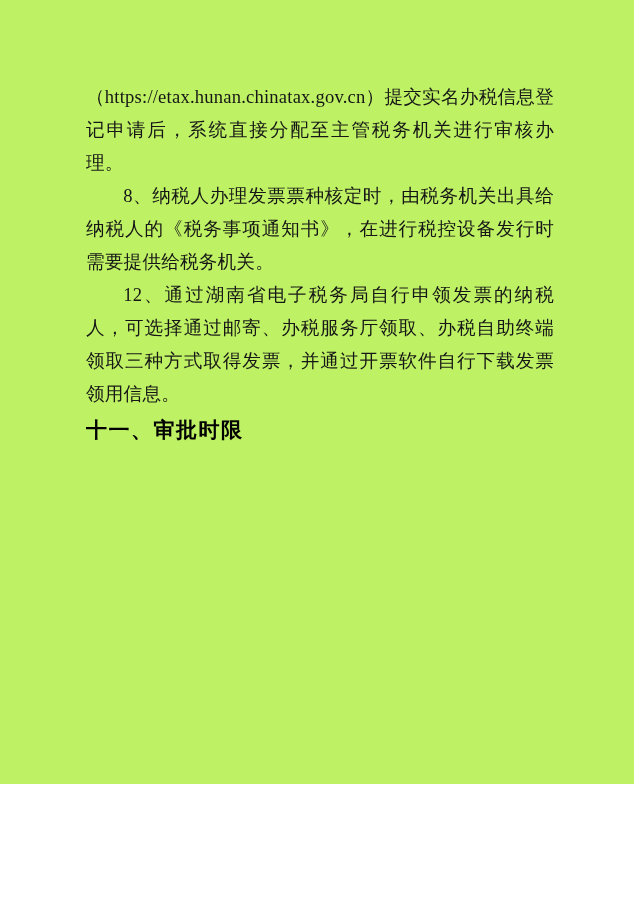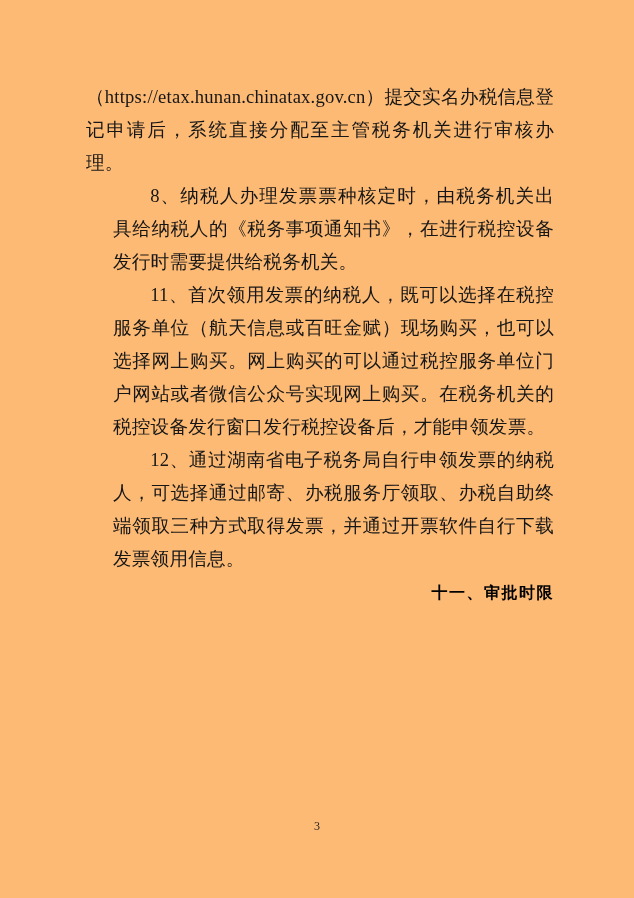--- a/index.html
+++ b/index.html
@@ -3,22 +3,22 @@
 <meta charset="utf-8">
 <style>
   html, body {
     margin: 0;
     padding: 0;
     background: #ffffff;
   }
   .page {
     position: relative;
     width: 634px;
-    height: 898px;
-    background: #fdba74;
+    height: 784px;
+    background: #bef264;
     color: #161616;
     overflow: hidden;
     font-family: "Liberation Serif", "DejaVu Serif", serif;
   }
   .body-text {
     position: absolute;
     left: 86px;
     top: 80px;
     width: 468px;
     font-size: 18.6px;
@@ -26,49 +26,47 @@
     text-align: justify;
     text-justify: inter-character;
     letter-spacing: 0.2px;
   }
   .para {
     margin: 0;
     word-break: break-all;
   }
   .para.indent {
     text-indent: 2em;
-    margin-left: 27px;
   }
   .section-heading {
     margin: 3px 0 0 0;
-    font-family: Liberation Mono, monospace;
+    font-family: Liberation Sans, sans-serif;
     font-weight: bold;
-    font-size: 16px;
+    font-size: 21px;
     line-height: 33px;
     letter-spacing: 1.5px;
     color: #000000;
-    text-align: right;
+    text-align: left;
   }
   .page-number {
     position: absolute;
     left: 0;
     right: 0;
     top: 819px;
     text-align: center;
     font-size: 12px;
     line-height: 14px;
     color: #222222;
     font-family: "Liberation Serif", "DejaVu Serif", serif;
   }
 </style>
 </head>
 <body>
 
 <div class="page">
   <div class="body-text">
     <p class="para no-indent">（https://etax.hunan.chinatax.gov.cn）提交实名办税信息登记申请后，系统直接分配至主管税务机关进行审核办理。</p>
     <p class="para indent">8、纳税人办理发票票种核定时，由税务机关出具给纳税人的《税务事项通知书》，在进行税控设备发行时需要提供给税务机关。</p>
-    <p class="para indent">11、首次领用发票的纳税人，既可以选择在税控服务单位（航天信息或百旺金赋）现场购买，也可以选择网上购买。网上购买的可以通过税控服务单位门户网站或者微信公众号实现网上购买。在税务机关的税控设备发行窗口发行税控设备后，才能申领发票。</p>
     <p class="para indent">12、通过湖南省电子税务局自行申领发票的纳税人，可选择通过邮寄、办税服务厅领取、办税自助终端领取三种方式取得发票，并通过开票软件自行下载发票领用信息。</p>
     <h2 class="section-heading">十一、审批时限</h2>
   </div>
   <div class="page-number">3</div>
 </div>
 
 </body></html>

